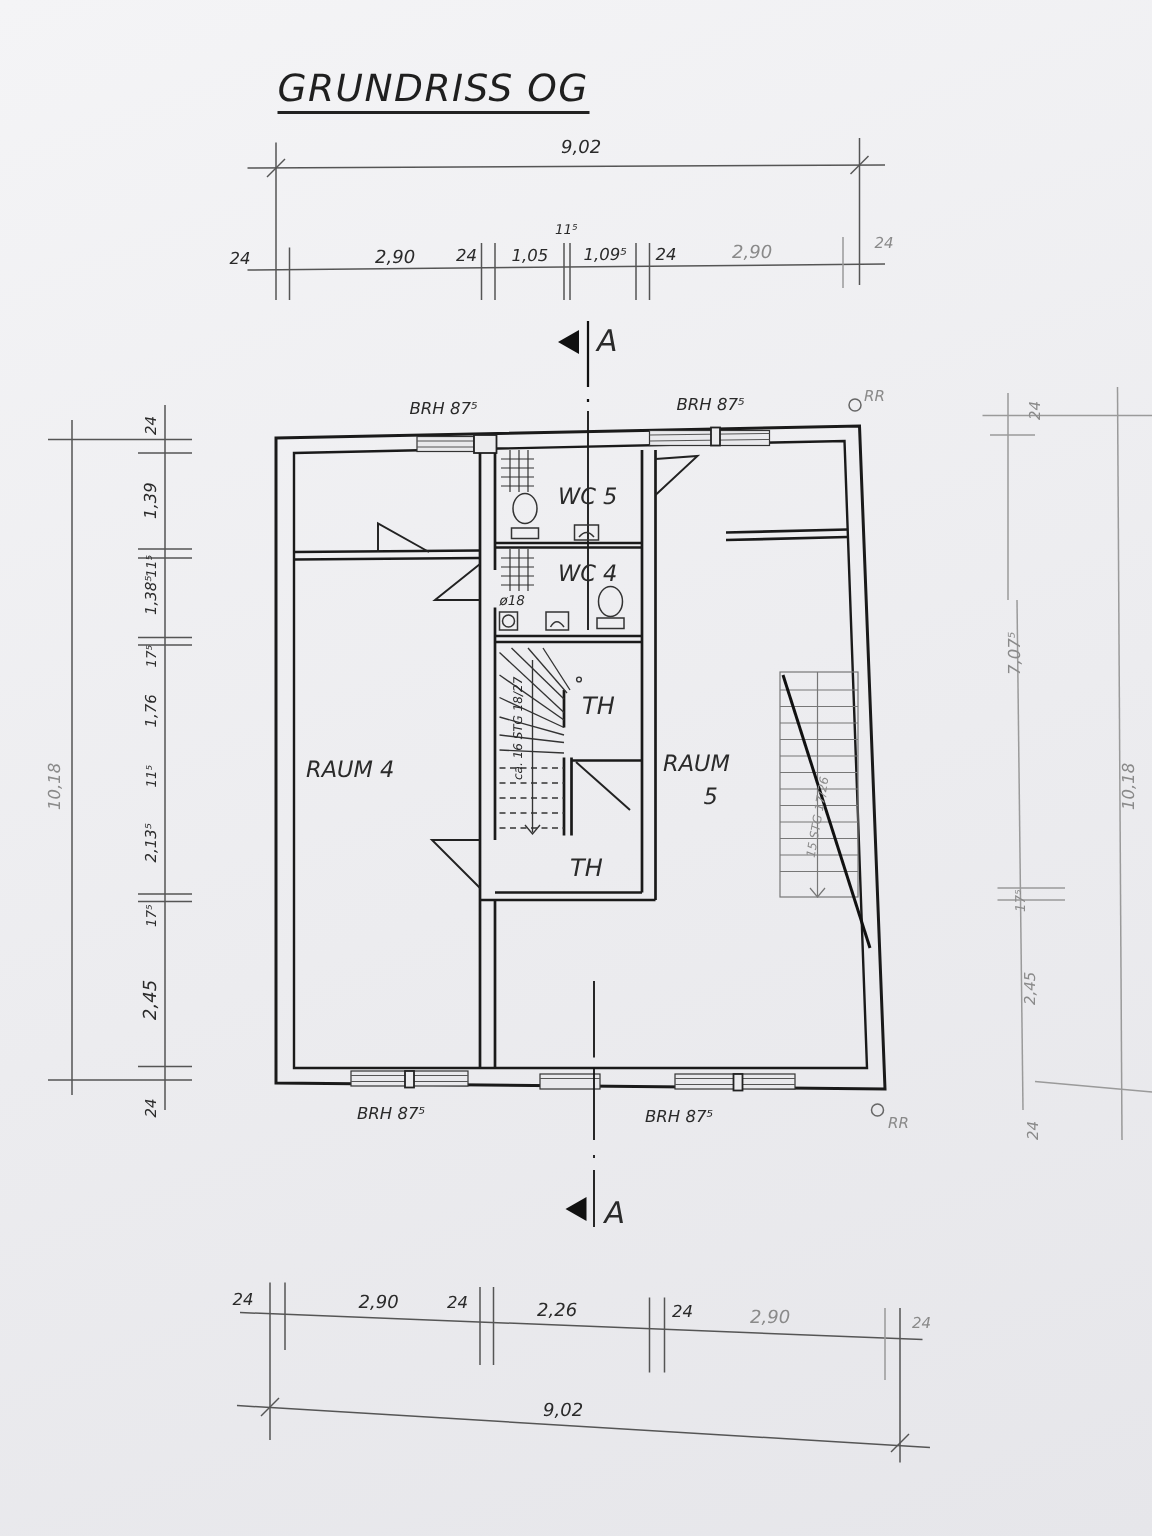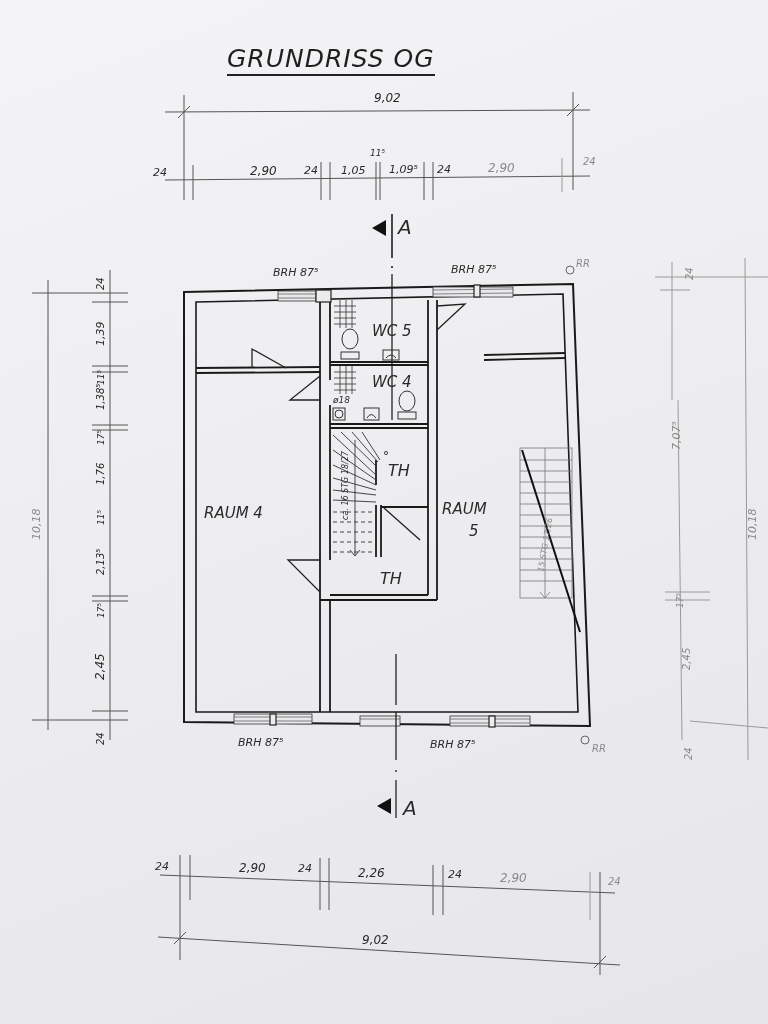--- a/index.html
+++ b/index.html
@@ -11,21 +11,21 @@
     }
     svg { position:absolute; left:0; top:0; }
     .dim { stroke:#555; stroke-width:1; fill:none; }
     .faint { stroke:#9a9a9a; stroke-width:1; fill:none; }
     .t { font-family: "DejaVu Sans", sans-serif; font-style:italic; fill:#2a2a2a; }
     .tf { font-family: "DejaVu Sans", sans-serif; font-style:italic; fill:#8a8a8a; }
   </style>
 </head>
 <body>
 
-<div style="position:absolute;left:185px;top:44px;font-size:25px;font-style:italic;color:#1f1f1f;letter-spacing:1px;border-bottom:2px solid #222;padding-bottom:1px;margin-left:42px;">GRUNDRISS OG</div>
+<div style="position:absolute;left:185px;top:44px;font-size:25px;font-style:italic;color:#1f1f1f;letter-spacing:1px;border-bottom:2px solid #222;padding-bottom:1px;">GRUNDRISS OG</div>
 
 <svg width="768" height="1024" viewBox="0 0 768 1024">
 
   <g>
     <line class="dim" x1="165" y1="112" x2="590" y2="110"></line>
     <line class="dim" x1="184" y1="95" x2="184" y2="200"></line>
     <line class="dim" x1="573" y1="92" x2="573" y2="190"></line>
     <line class="dim" x1="178" y1="118" x2="190" y2="106"></line>
     <line class="dim" x1="567" y1="116" x2="579" y2="104"></line>
     <line class="dim" x1="165" y1="180" x2="590" y2="176"></line>

